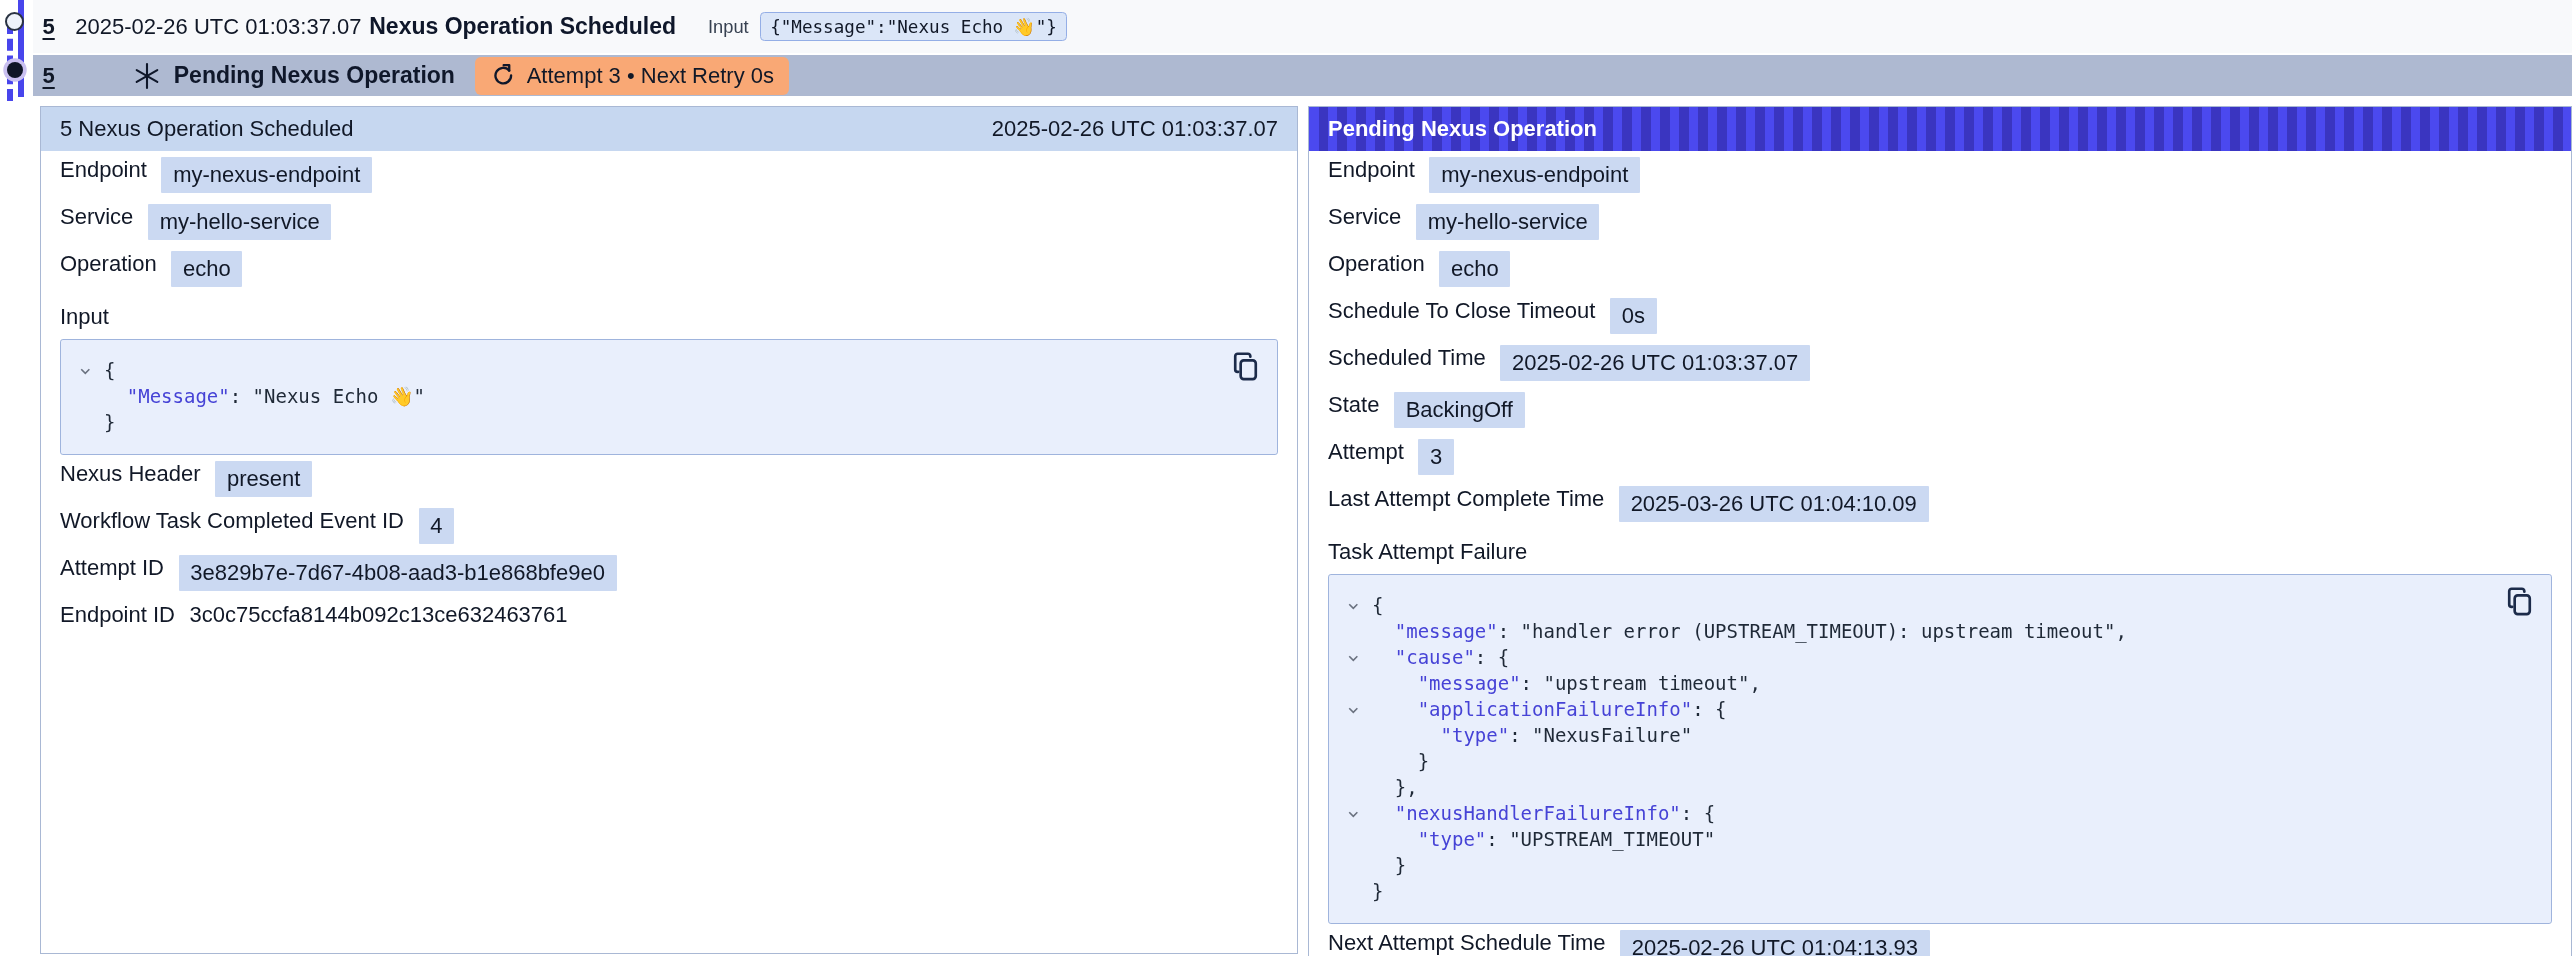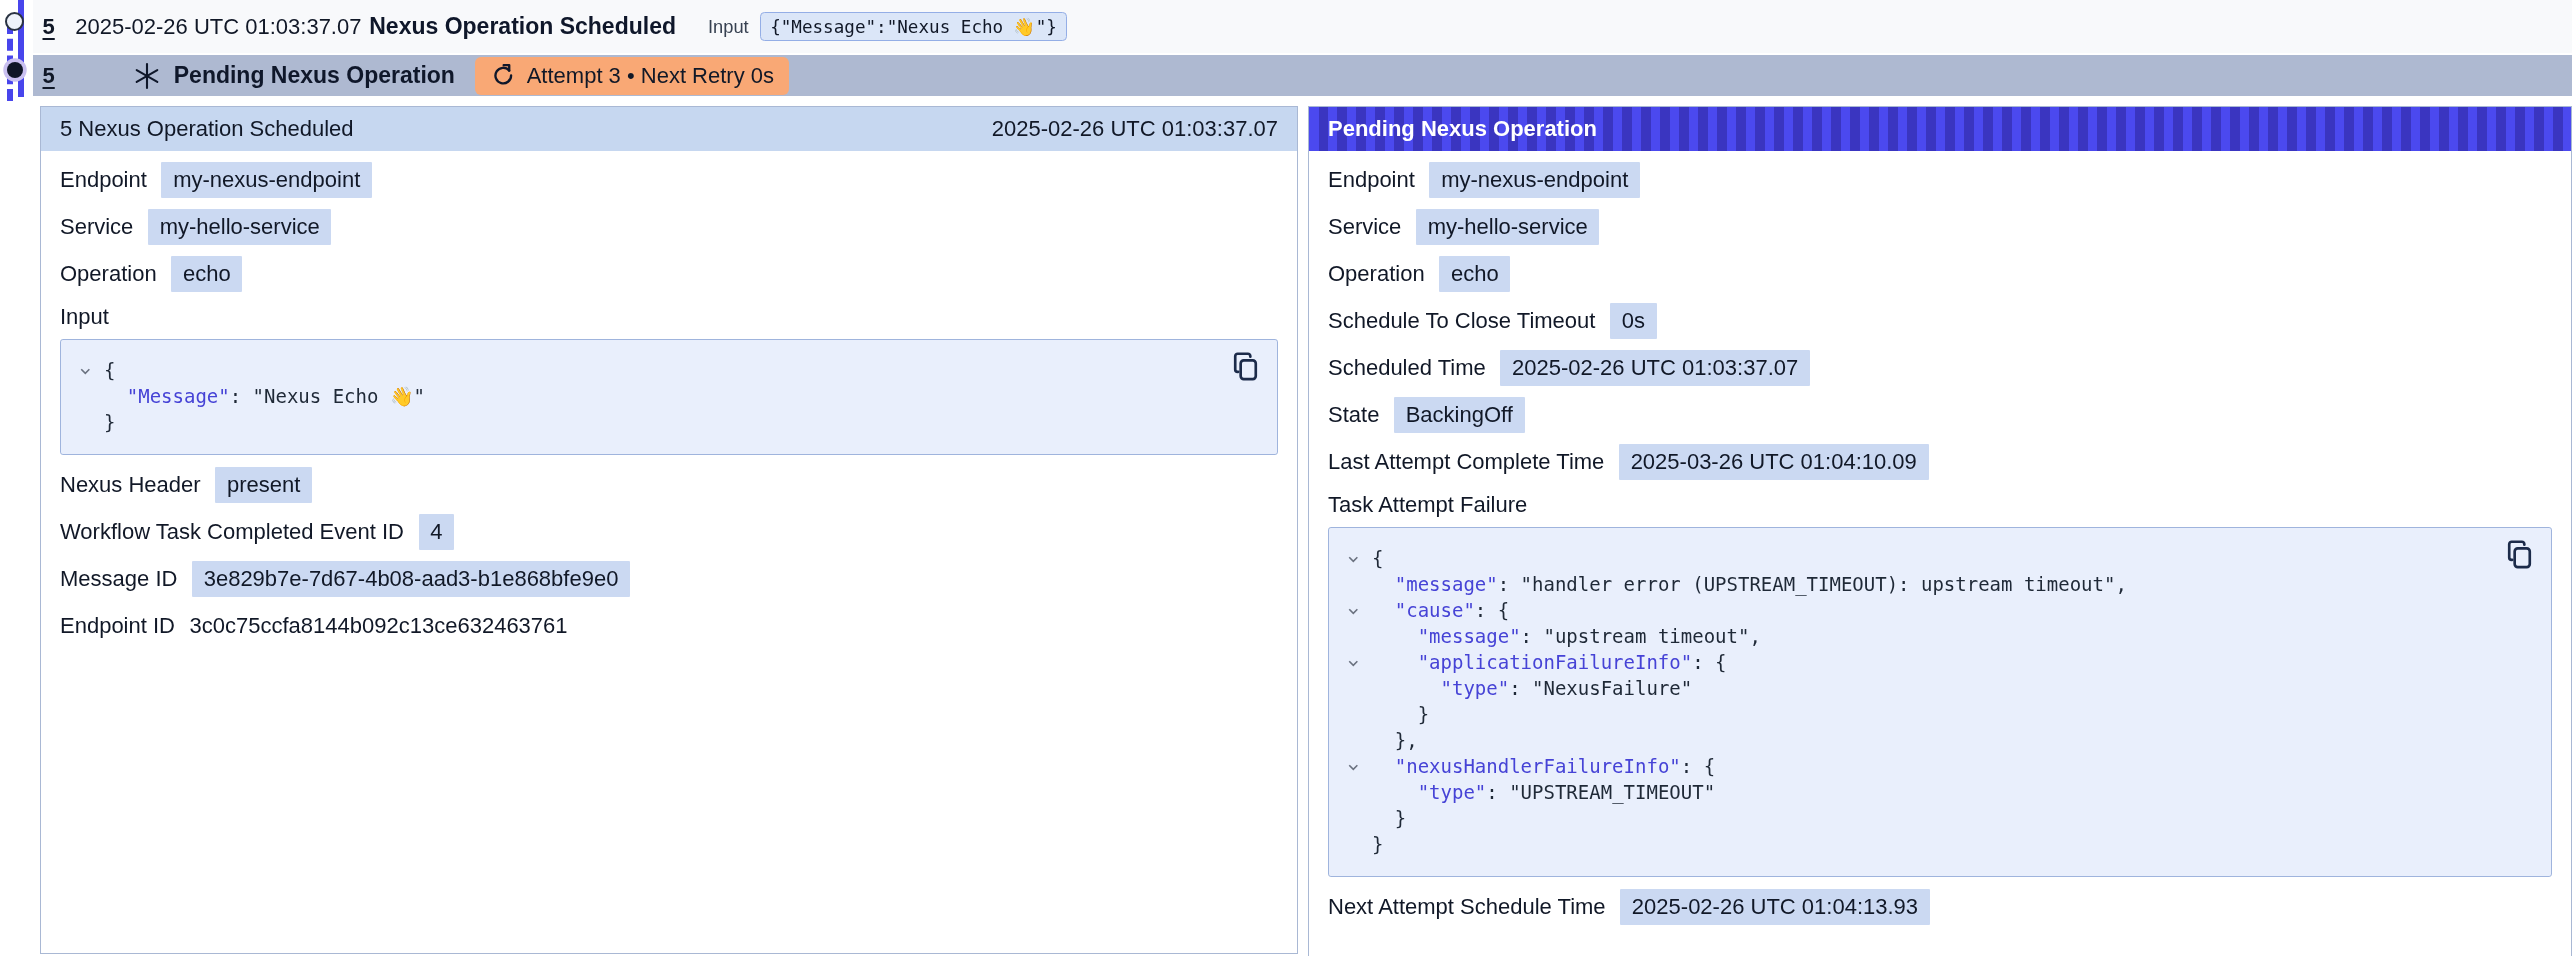--- a/index.html
+++ b/index.html
@@ -45,21 +45,21 @@
   .panel-right { left:1308px; width:1264px; height:893px; border-bottom:none; }
 
   .panel-header { height:44px; display:flex; align-items:center; justify-content:space-between;
                   padding:16px 19px; font-size:22px; font-weight:500; background:#c6d7f0; color:#111827; }
   .panel-header.striped {
     background: repeating-linear-gradient(90deg, #4b49ef 0 9.5px, #3a35c0 9.5px 19px);
     color:#ffffff; font-weight:600;
   }
   .panel-body { padding:5.9px 19px 0 19px; }
 
-  .field { height:47px; display:flex; align-items:center; gap:14.6px; font-size:22px; }
+  .field { height:47px; display:flex; align-items:flex-start; gap:14.6px; font-size:22px; }
   .flabel { color:#111827; white-space:nowrap; }
   .fbadge { background:#cbd9f2; border-radius:1px; padding:5.1px 11.7px; color:#111827; white-space:nowrap; }
   .flink  { text-underline-offset:4.4px; text-decoration-thickness:1.5px;
             color:#111827; cursor:pointer; white-space:nowrap; }
   .section-label { font-size:22px; color:#111827; height:38px; display:flex; align-items:center; }
 
   
   .code-block { position:relative; background:#e9effc; border:1.5px solid #9fb4dd; border-radius:2.9px;
                 padding:17.6px 59px 19px 5.9px; font-family:"DejaVu Sans Mono",monospace;
                 font-size:19px; line-height:26px; color:#1f2937; margin:2.9px 0 5.9px 0; }
@@ -159,21 +159,21 @@
 
     <div class="field">
       <span class="flabel">Nexus Header</span>
       <span class="fbadge">present</span>
     </div>
     <div class="field">
       <span class="flabel">Workflow Task Completed Event ID</span>
       <span class="fbadge">4</span>
     </div>
     <div class="field">
-      <span class="flabel">Message ID</span>
+      <span class="flabel">Attempt ID</span>
       <span class="fbadge">3e829b7e-7d67-4b08-aad3-b1e868bfe9e0</span>
     </div>
     <div class="field">
       <span class="flabel">Endpoint ID</span>
       <span class="flink">3c0c75ccfa8144b092c13ce632463761</span>
     </div>
   </div>
 </div>
 
 <div class="panel panel-right">
@@ -197,20 +197,24 @@
       <span class="flabel">Schedule To Close Timeout</span>
       <span class="fbadge">0s</span>
     </div>
     <div class="field">
       <span class="flabel">Scheduled Time</span>
       <span class="fbadge">2025-02-26 UTC 01:03:37.07</span>
     </div>
     <div class="field">
       <span class="flabel">State</span>
       <span class="fbadge">BackingOff</span>
+    </div>
+    <div class="field">
+      <span class="flabel">Attempt</span>
+      <span class="fbadge">3</span>
     </div>
     <div class="field">
       <span class="flabel">Last Attempt Complete Time</span>
       <span class="fbadge">2025-03-26 UTC 01:04:10.09</span>
     </div>
 
     <div class="section-label">Task Attempt Failure</div>
     <div class="code-block">
       <button class="copy-btn">
         <svg viewBox="0 0 24 26" width="29" height="32">

